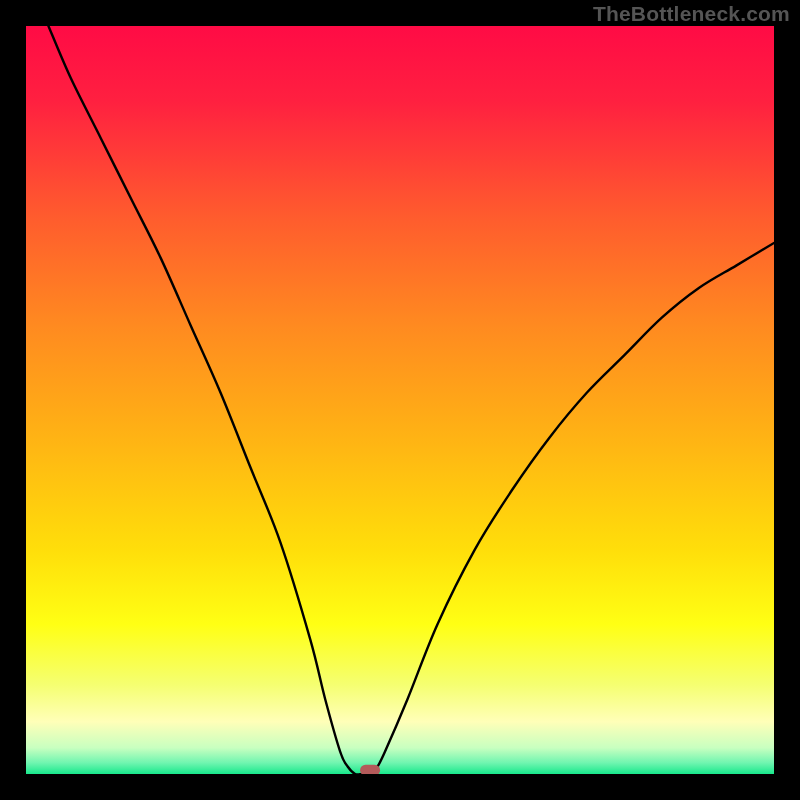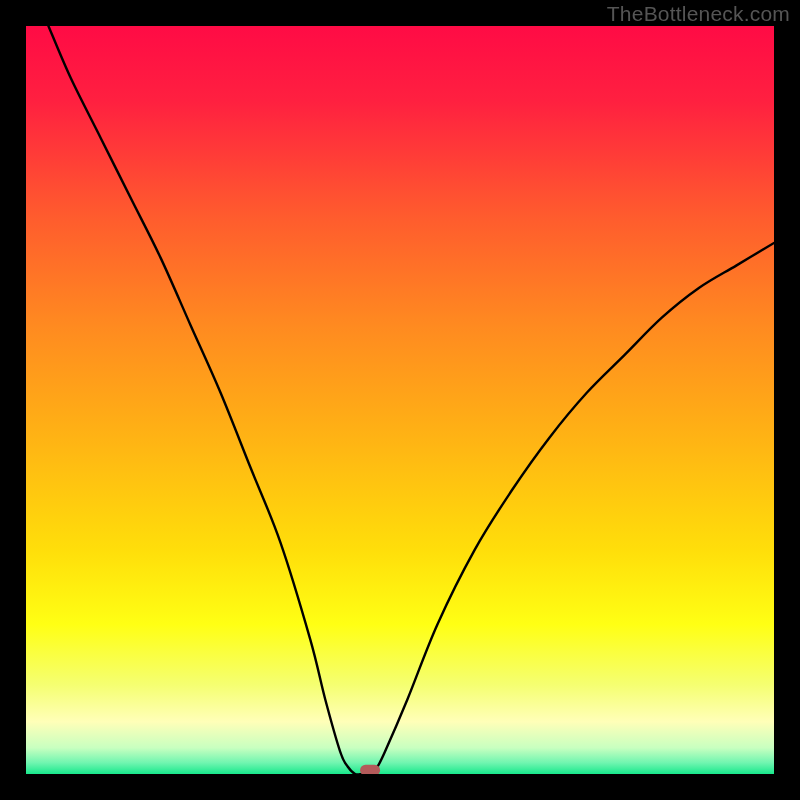--- a/index.html
+++ b/index.html
@@ -31,21 +31,21 @@
   .curve-svg {
     position: absolute;
     inset: 0;
   }
   .watermark {
     position: absolute;
     top: 2px;
     right: 10px;
     color: #555;
     font-size: 21px;
-    font-weight: 400;
+    font-weight: 700;
     letter-spacing: 0.2px;
     user-select: none;
   }
 </style>
 </head>
 <body>
 
 <div class="frame">
 
   <div class="watermark">TheBottleneck.com</div>

